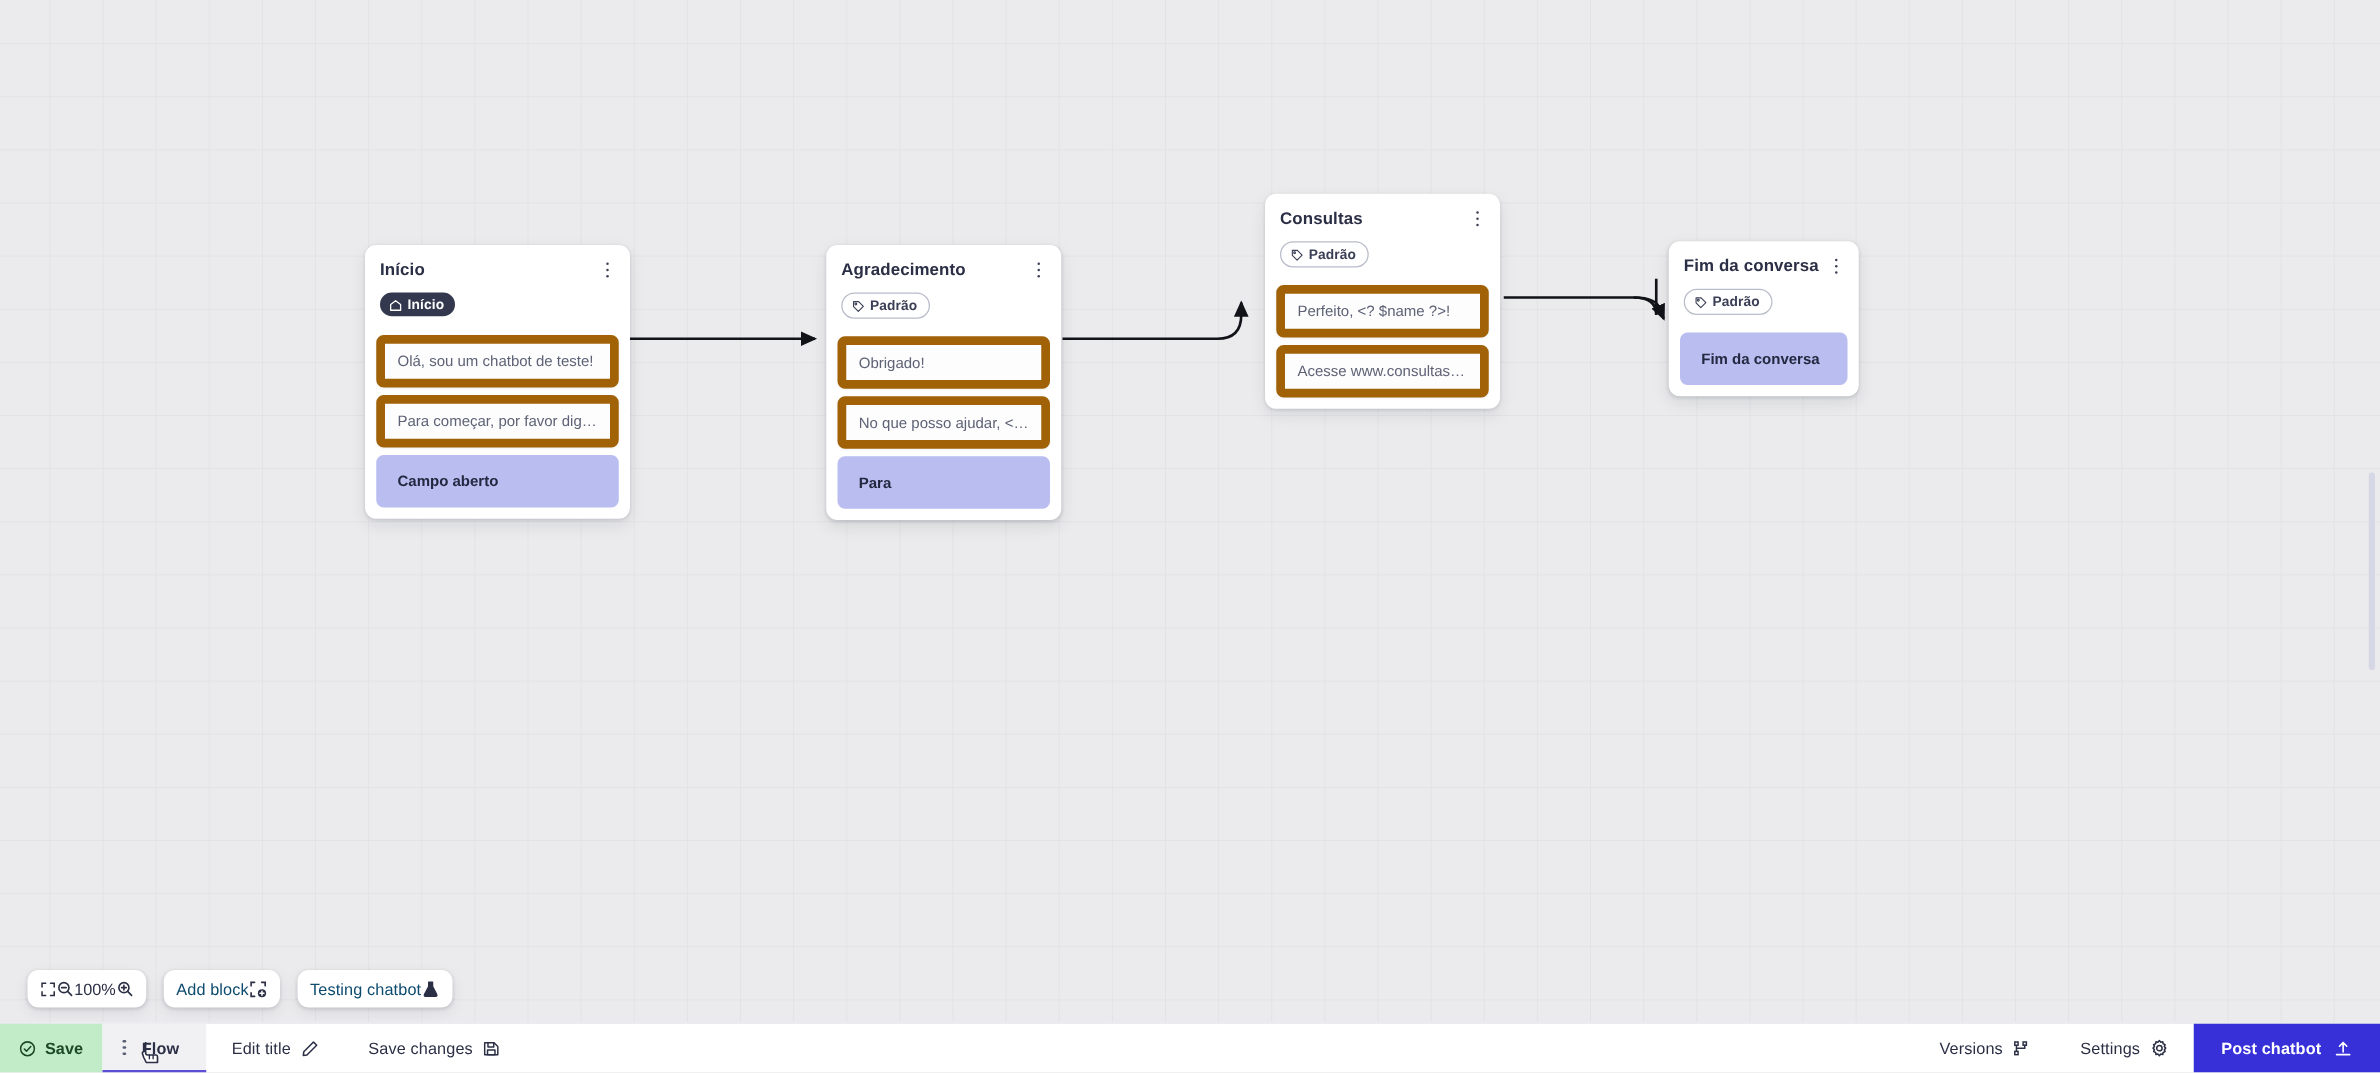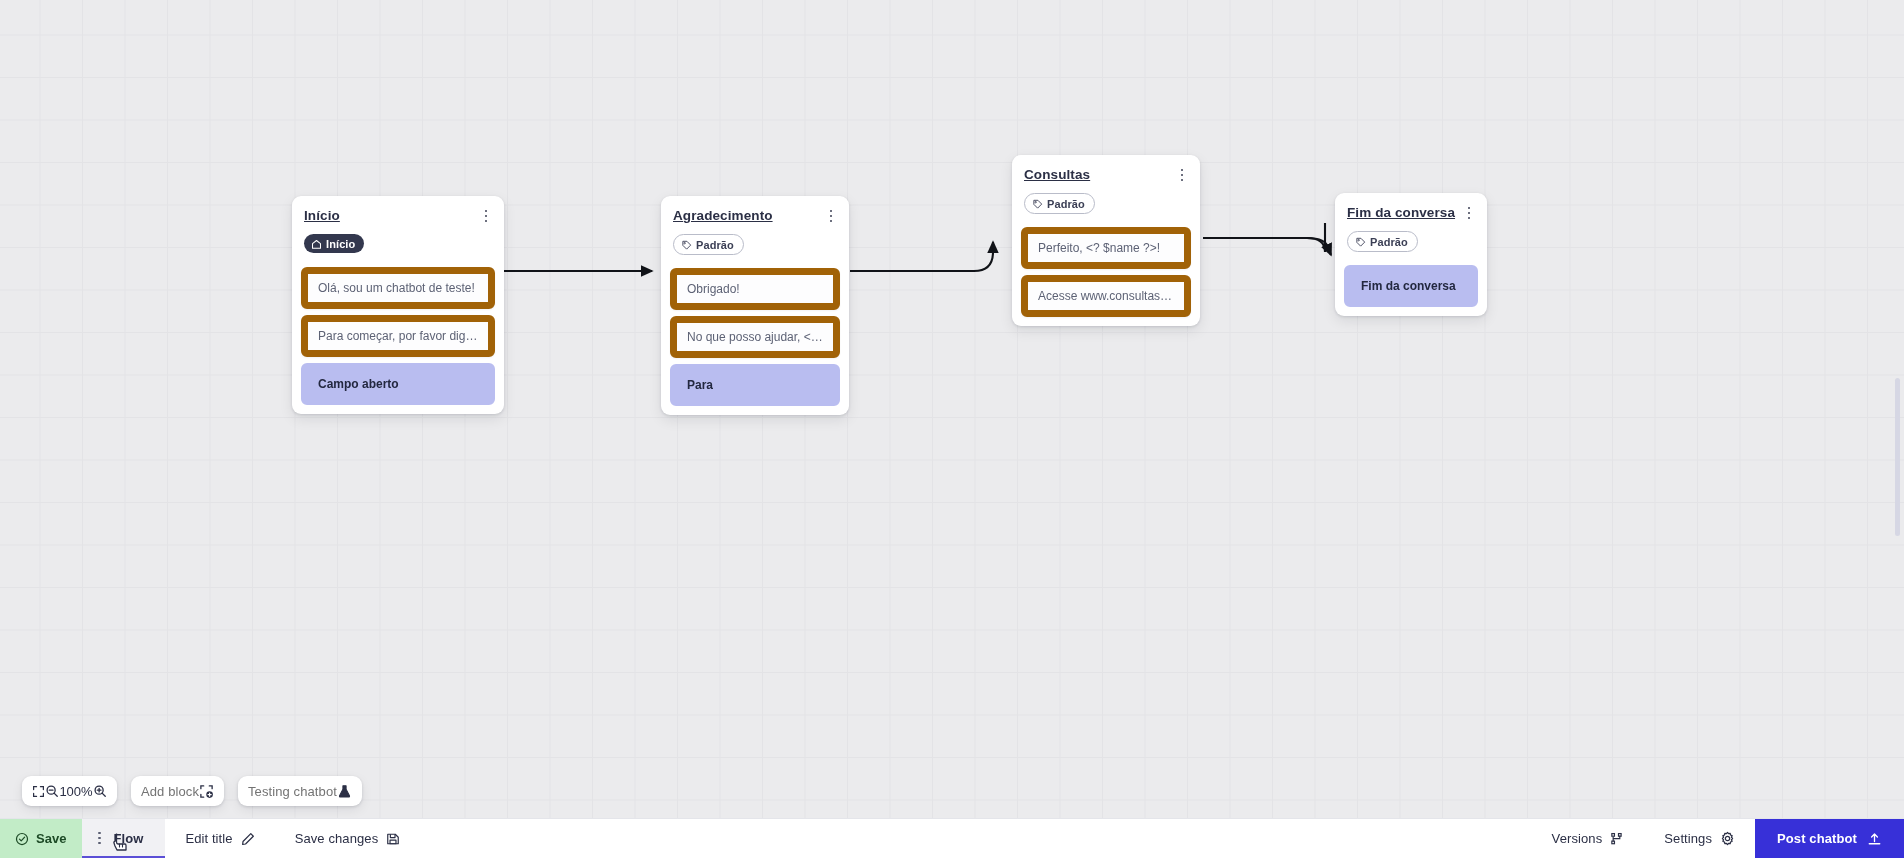--- a/index.html
+++ b/index.html
@@ -34,21 +34,21 @@
     border-radius: 9px;
     box-shadow: 0 1px 3px rgba(16,18,35,.13), 0 5px 14px rgba(16,18,35,.09);
     padding: 9px 9px 9px 9px;
   }
   .node-head {
     display: flex; align-items: flex-start; justify-content: space-between;
     padding: 3px 1px 0 3px;
   }
   .node-title {
     font-size: 13.5px; font-weight: 600; color: #2b2f45;
-    letter-spacing: .1px; line-height: 16px; text-decoration: underline;
+    letter-spacing: .1px; line-height: 16px;
   }
   .kebab {
     width: 16px; height: 18px;
     display: flex; flex-direction: column; align-items: center;
     justify-content: center; gap: 2.5px; cursor: pointer;
     margin-top: -1px;
   }
   .kebab i { width: 2.6px; height: 2.6px; border-radius: 50%; background: #3c4055; display:block; }
 
   .tag-row { padding: 9px 0 7px 3px; }
@@ -81,21 +81,21 @@
     box-shadow: none;
   }
 
   
   #toolbar { position: absolute; left: 22px; bottom: 52px; display: flex; gap: 14px; z-index: 30; }
   .tb-group {
     background: #ffffff; border-radius: 9px;
     box-shadow: 0 1px 3px rgba(16,18,35,.14), 0 4px 12px rgba(16,18,35,.08);
     display: flex; align-items: center; height: 30px; padding: 0 10px; gap: 0;
   }
-  .tb-label { font-size: 13px; color: #737373; font-weight: 500; letter-spacing:.1px; }
+  .tb-label { font-size: 13px; color: #0c4a6e; font-weight: 500; letter-spacing:.1px; }
   .tb-icon { display: flex; align-items: center; cursor: pointer; }
   .zoom-val { font-size: 13px; color: #2b2f45; font-weight: 500; min-width: 34px; text-align:center;}
 
   
   #hscroll {
     position: absolute; left: 596px; bottom: 7px;
     width: 672px; height: 6px; border-radius: 3px;
     background: #c8cace; z-index: 25;
   }
   #vscroll {

